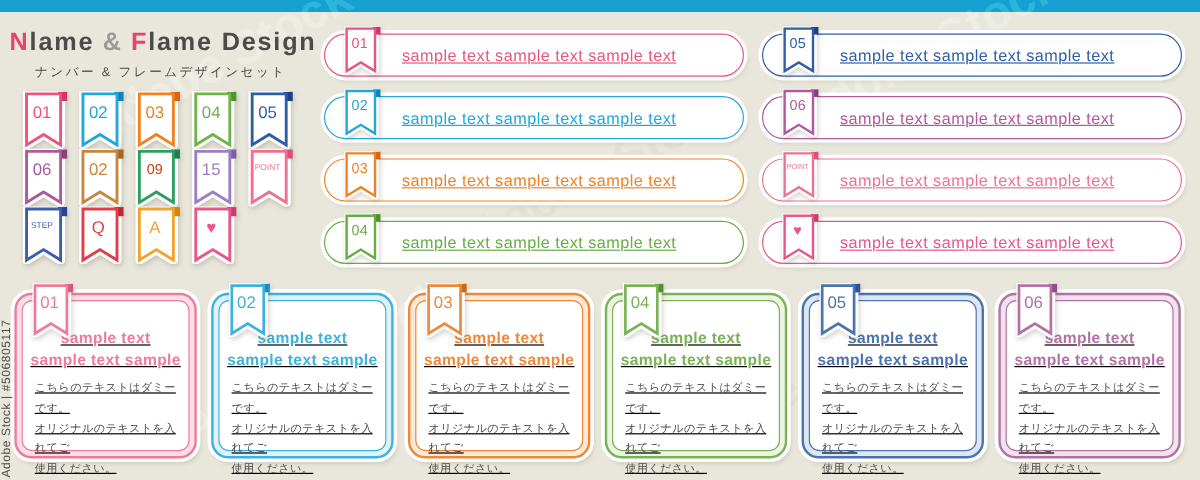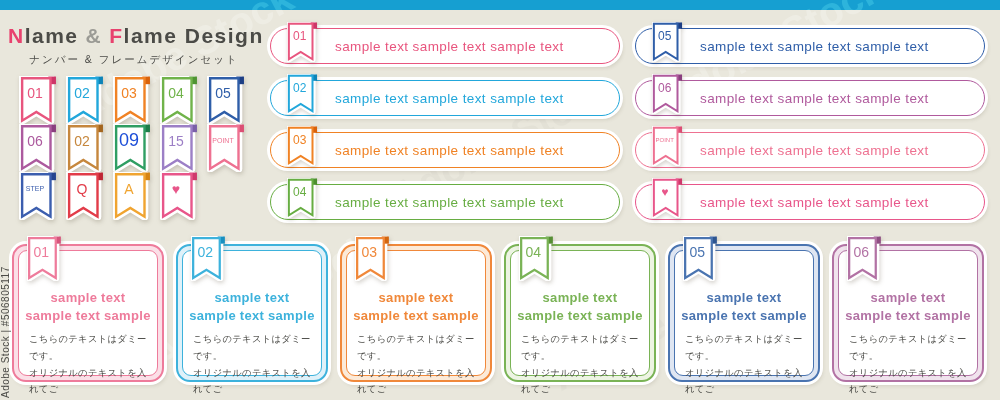--- a/index.html
+++ b/index.html
@@ -20,27 +20,27 @@
   
   .grid{position:absolute;left:15px;top:76px;display:grid;grid-template-columns:repeat(5,47px);
         grid-auto-rows:48px;justify-items:center;align-items:start;}
   
   .pill-col{position:absolute;width:350px;display:flex;flex-direction:column;gap:16px;}
   .col-a{left:270px;top:28px;} .col-b{left:635px;top:28px;}
   .pill{position:relative;height:34px;border:1.6px solid;border-radius:18px;background:#fff;
         box-shadow:0 0 0 3px #fff,2px 3px 4px rgba(90,80,60,.22);}
   .pill-ribbon{position:absolute;left:16px;top:-7px;}
   .pill-text{position:absolute;left:64px;top:0;height:100%;display:flex;align-items:center;
-             font-size:13.5px;letter-spacing:.4px;}
+             font-size:13.5px;letter-spacing:.4px;text-decoration:underline;}
   
   .boxrow{position:absolute;left:12px;top:244px;display:flex;gap:12px;}
   .box{position:relative;width:152px;height:138px;border:2.5px solid;border-radius:14px;box-sizing:border-box;
        box-shadow:0 0 0 3px #fff,2px 3px 4px rgba(90,80,60,.22);}
   .box-inner{position:absolute;inset:4px;background:#fff;border:1.4px solid;border-radius:9px;
-             padding-top:38px;box-sizing:border-box;}
+             padding-top:22px;box-sizing:border-box;text-decoration:underline;}
   .box-ribbon{position:absolute;left:13px;top:-10px;}
   .box-heading{text-align:center;font-size:13px;font-weight:bold;white-space:pre-line;line-height:1.35;
                letter-spacing:.3px;}
   .box-body{margin:7px 10px 0;font-size:9.3px;color:#4b4b47;white-space:pre-line;line-height:1.8;
             letter-spacing:.3px;text-align:left;}
   
   .wm-side{position:absolute;left:0px;top:238px;height:160px;writing-mode:vertical-rl;
            transform:rotate(180deg);font-size:10px;color:#4a4a46;letter-spacing:.5px;}
   .wm{position:absolute;font-size:40px;font-weight:bold;opacity:.06;transform:rotate(-28deg);
       pointer-events:none;white-space:nowrap;}
@@ -120,21 +120,21 @@
           <path d="M2 2 H28 V41 L15 33 L2 41 Z" fill="#fff" stroke="#c6873d" stroke-width="2.2" stroke-linejoin="miter"></path>
         </svg>
         <span class="ribbon-label" style="color:#c6873d;font-size:14px">02</span>
       </div>
       <div class="ribbon">
         <svg viewBox="0 0 34 44" width="39" height="48">
           <path d="M2 2 H28 V41 L15 33 L2 41 Z" fill="#fff" stroke="#fff" stroke-width="7" stroke-linejoin="round"></path>
           <rect x="26" y="0.5" width="7" height="7" fill="#1d7c49"></rect>
           <path d="M2 2 H28 V41 L15 33 L2 41 Z" fill="#fff" stroke="#2f9e63" stroke-width="2.2" stroke-linejoin="miter"></path>
         </svg>
-        <span class="ribbon-label" style="color:#1d4ed8;font-size:18px">09</span>
+        <span class="ribbon-label" style="color:#c2410c;font-size:12px">09</span>
       </div>
       <div class="ribbon">
         <svg viewBox="0 0 34 44" width="39" height="48">
           <path d="M2 2 H28 V41 L15 33 L2 41 Z" fill="#fff" stroke="#fff" stroke-width="7" stroke-linejoin="round"></path>
           <rect x="26" y="0.5" width="7" height="7" fill="#7a5fa8"></rect>
           <path d="M2 2 H28 V41 L15 33 L2 41 Z" fill="#fff" stroke="#9c7fc6" stroke-width="2.2" stroke-linejoin="miter"></path>
         </svg>
         <span class="ribbon-label" style="color:#9c7fc6;font-size:14px">15</span>
       </div>
       <div class="ribbon">

